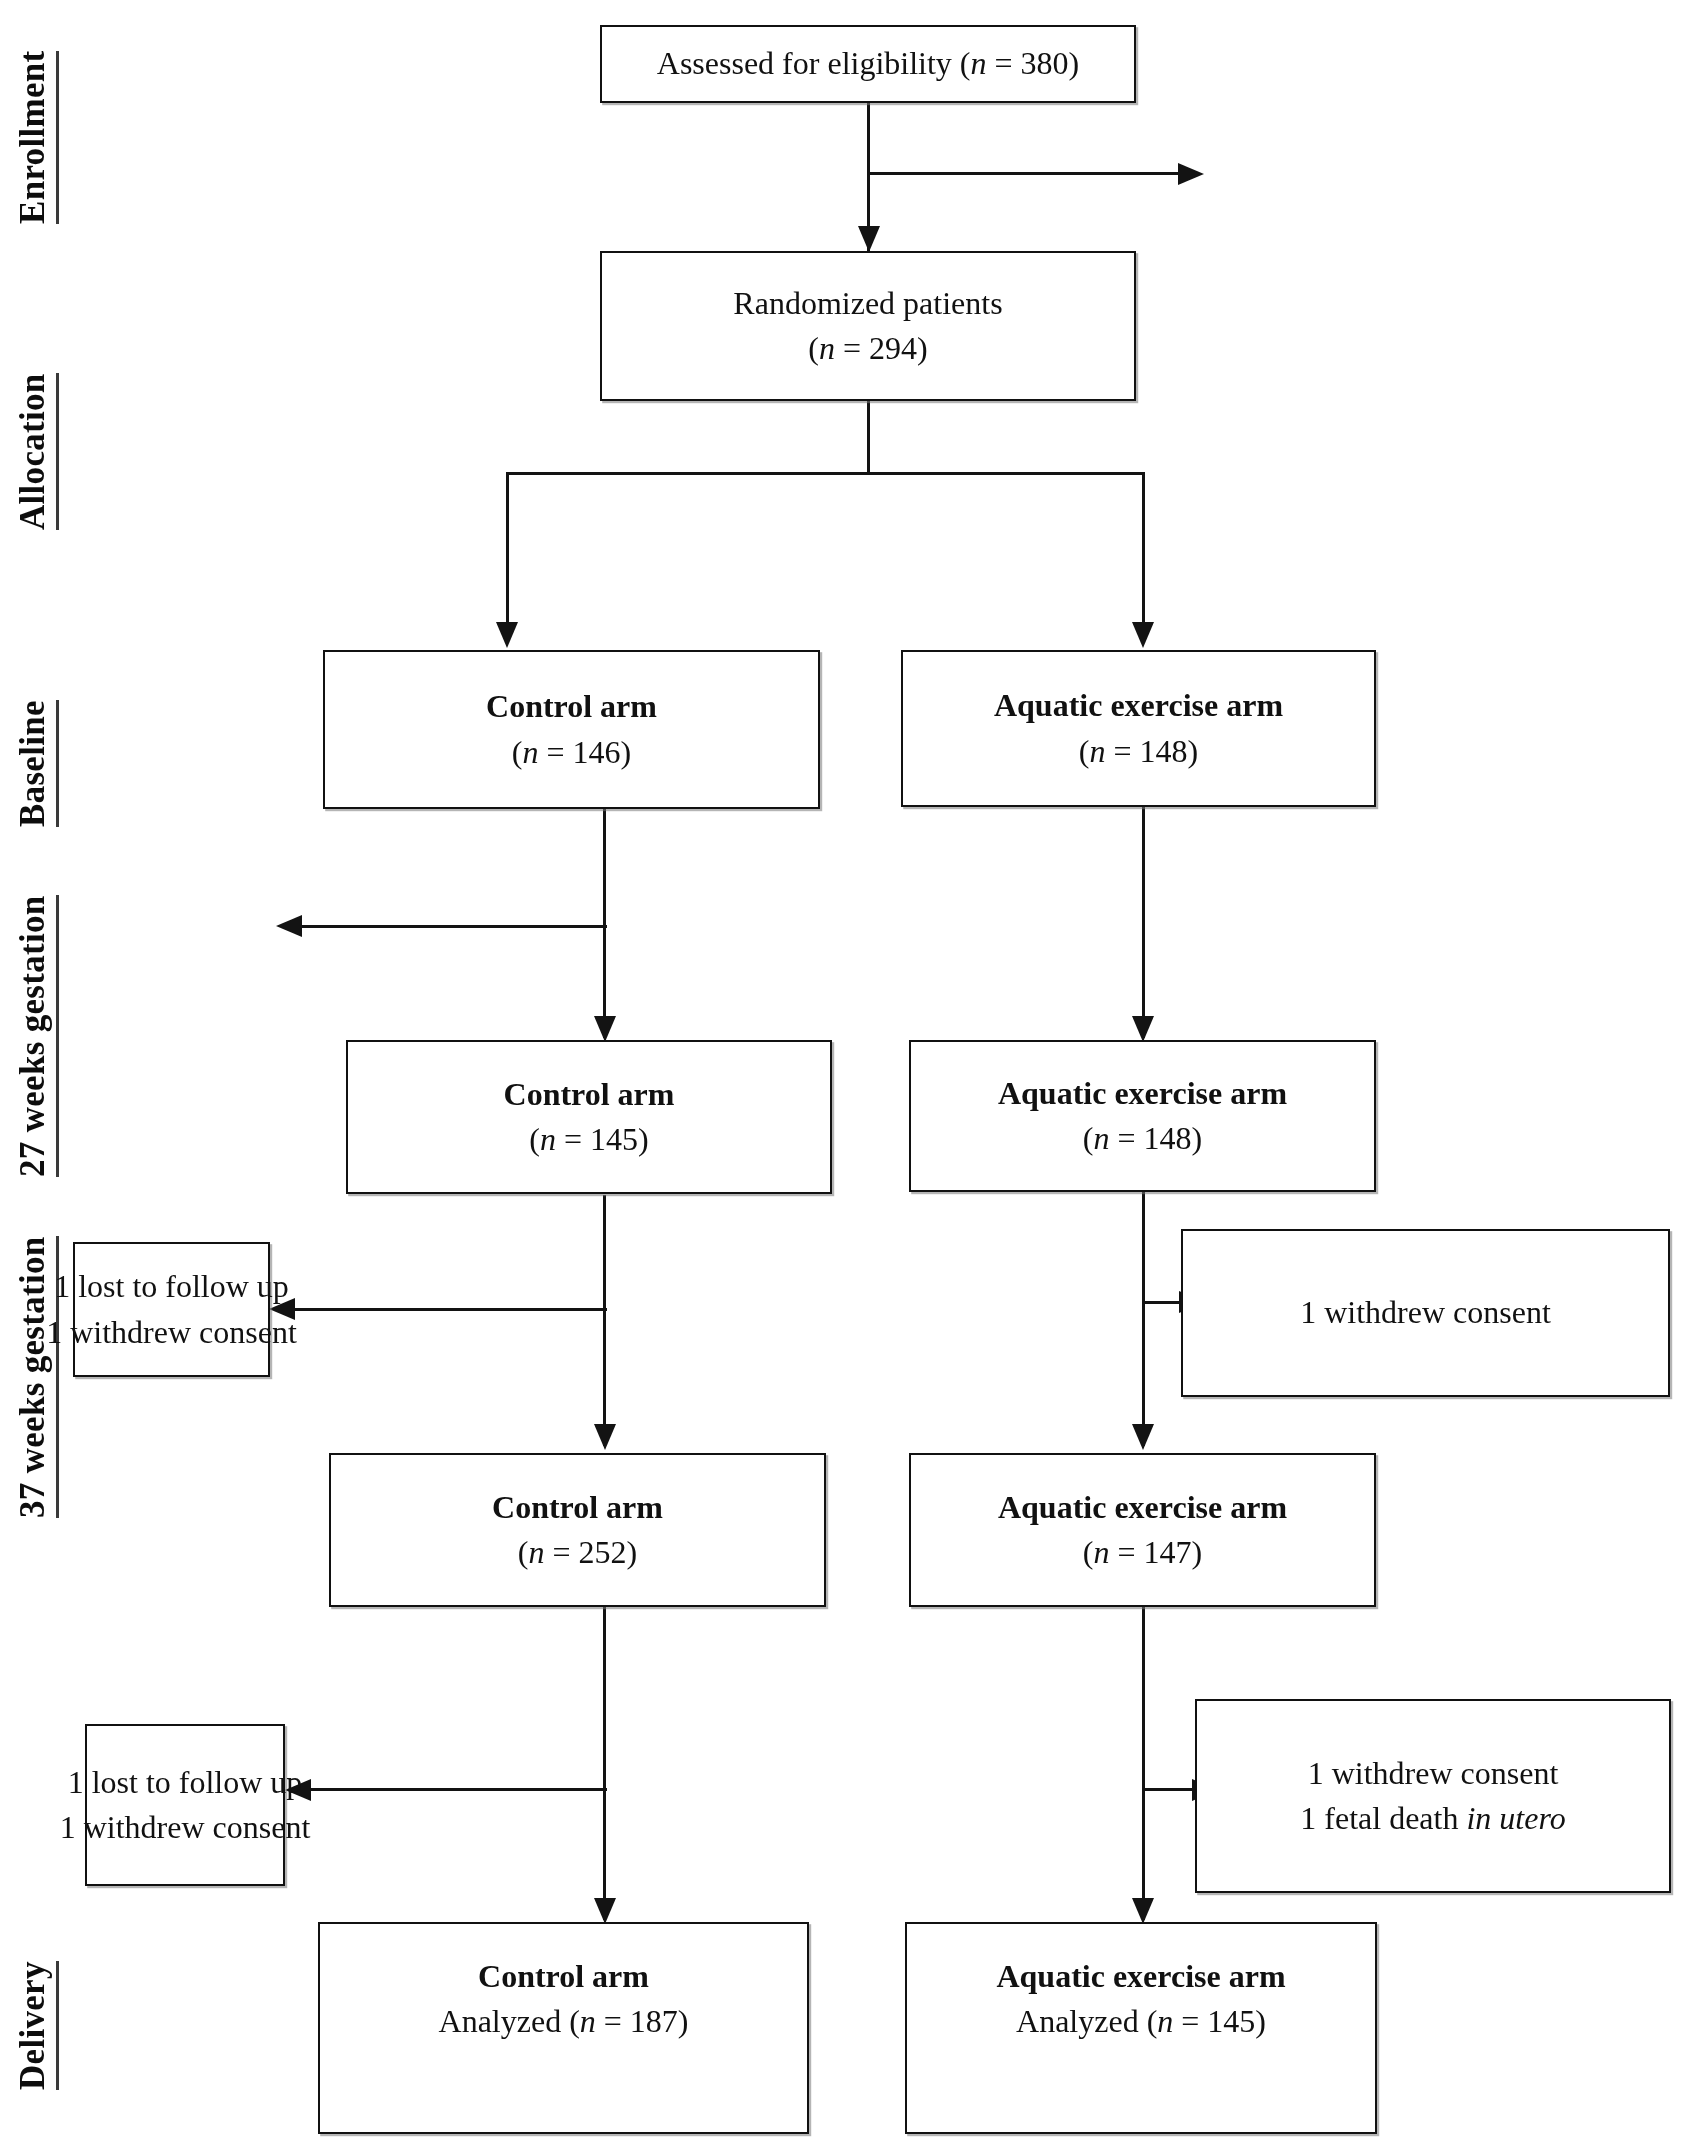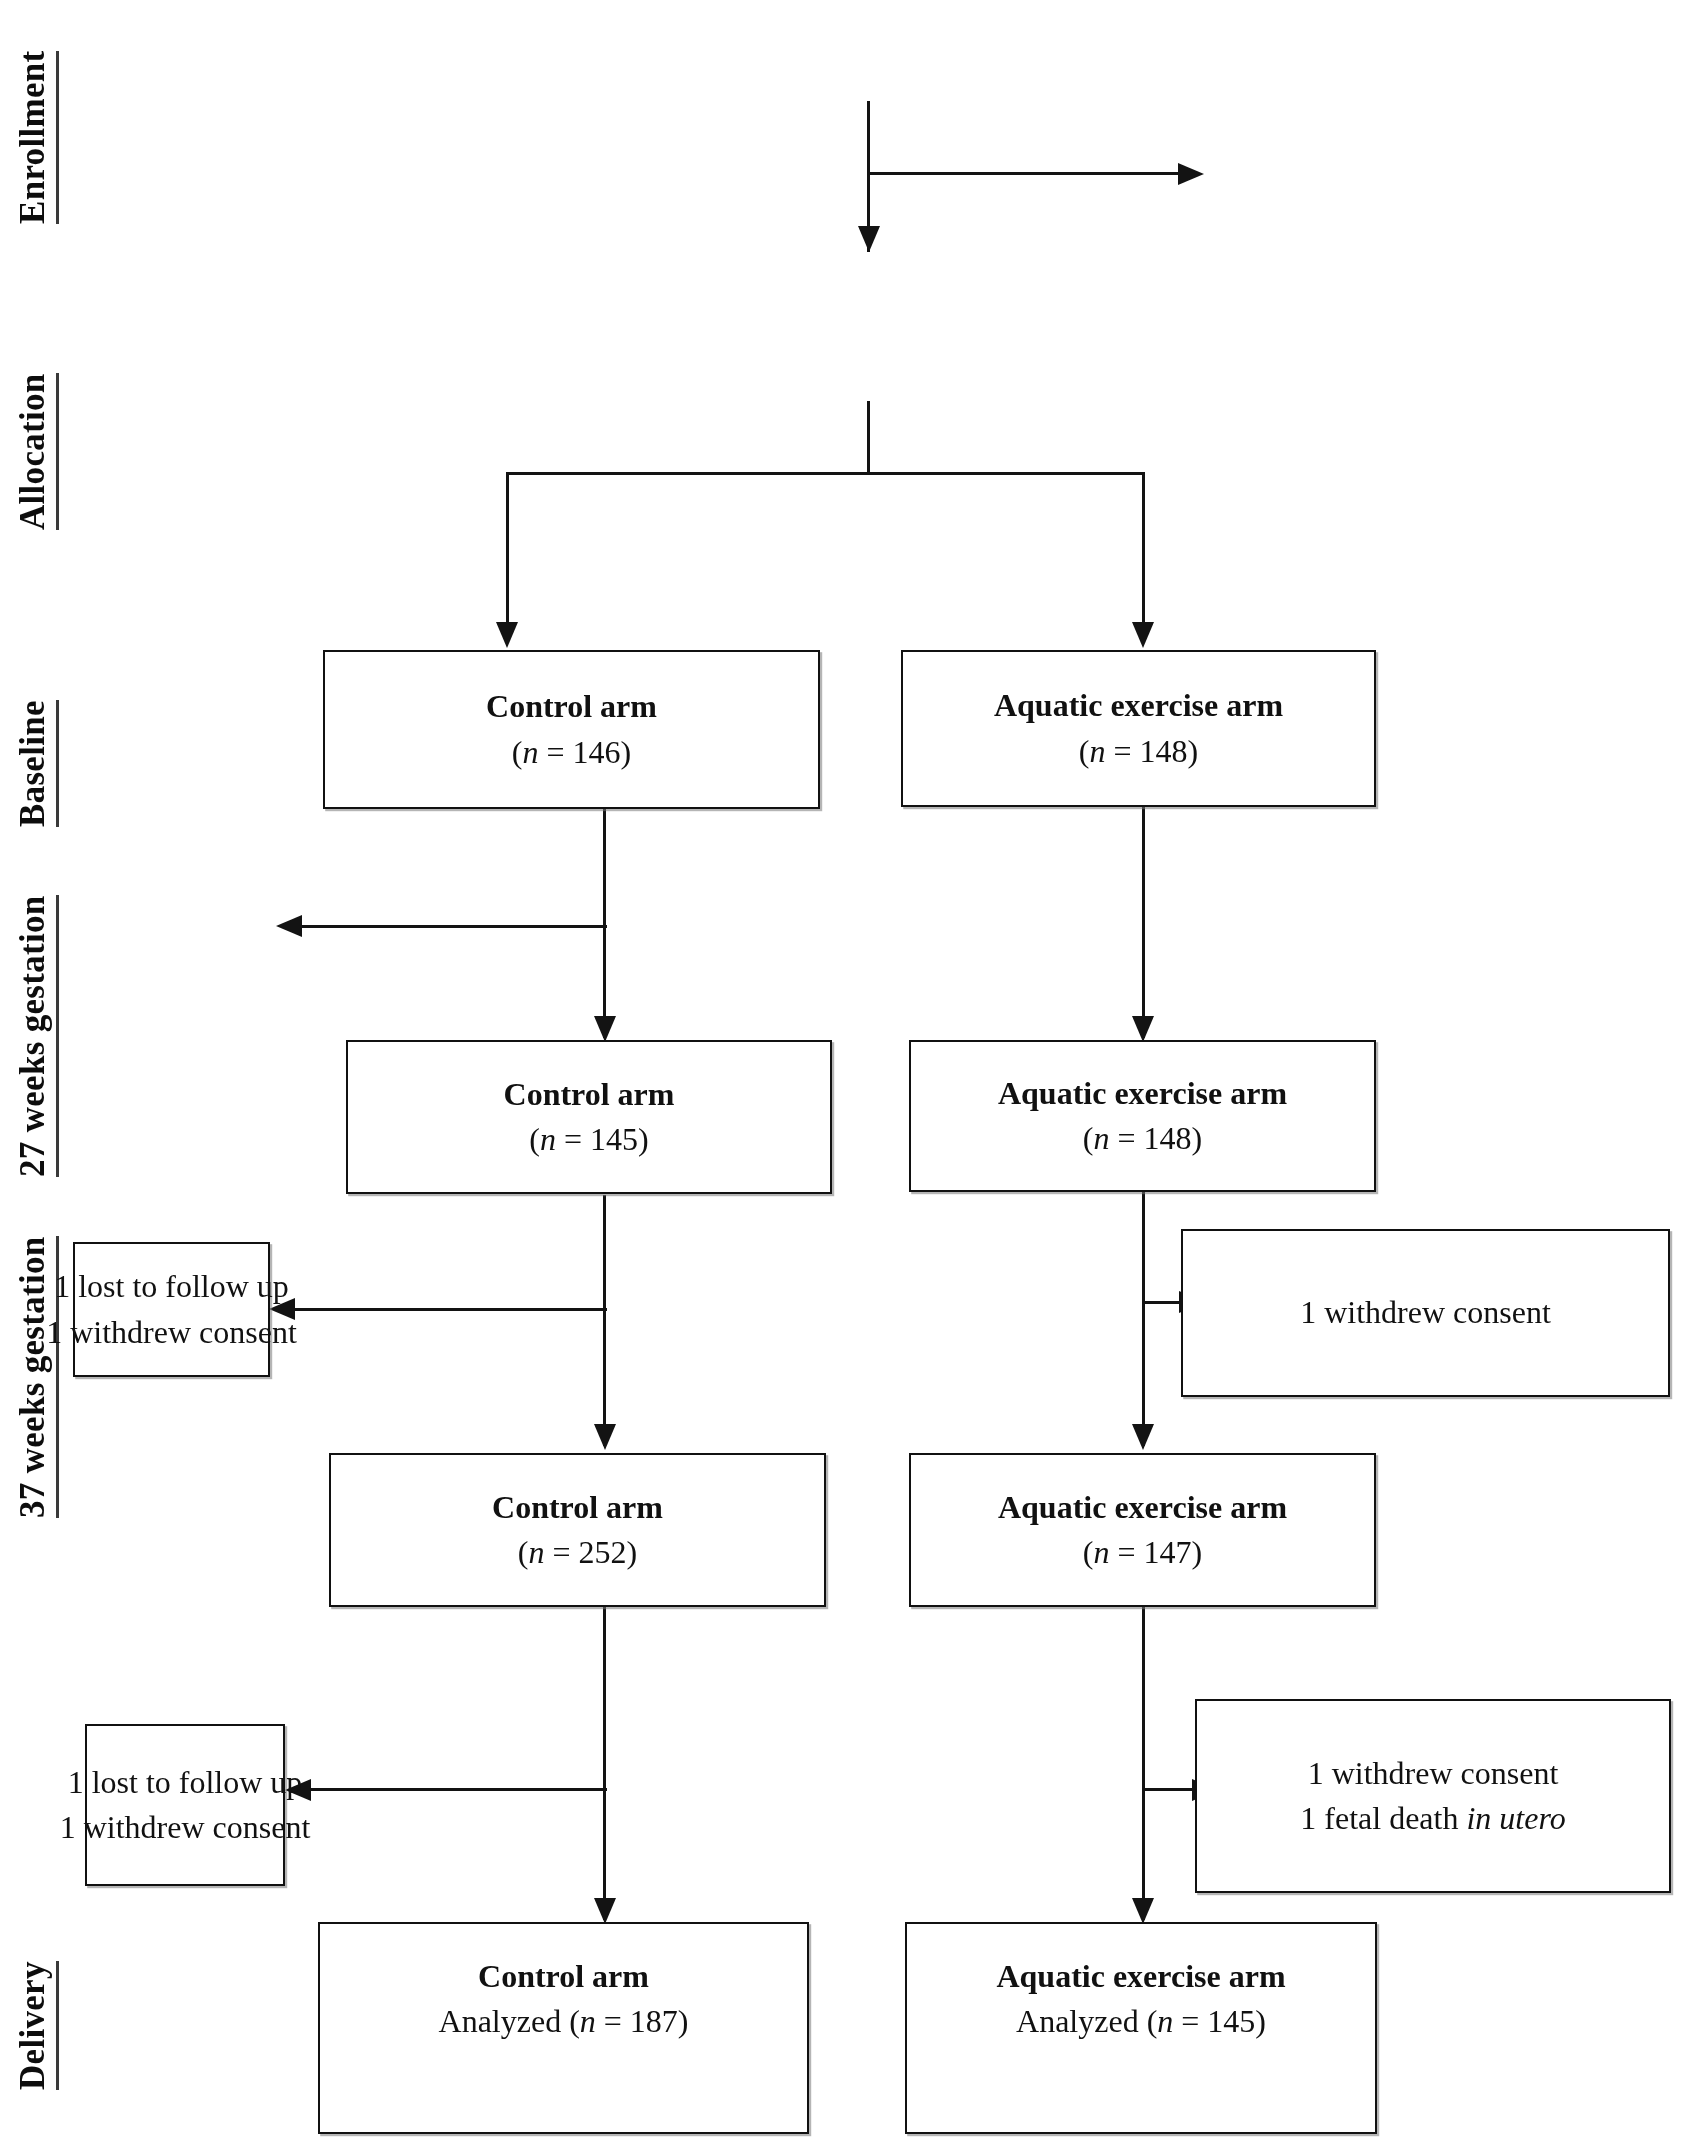--- a/index.html
+++ b/index.html
@@ -139,22 +139,29 @@
   <div class="vline" style="left:603px; top:1607px; height:313px;"></div>
   <div class="hline" style="left:311px; top:1788px; width:296px;"></div>
   <div class="arrow-left" style="left:285px; top:1779px;"></div>
   <div class="arrow-down" style="left:594px; top:1898px;"></div>
 
   <div class="vline" style="left:1142px; top:1607px; height:313px;"></div>
   <div class="hline" style="left:1142px; top:1788px; width:54px;"></div>
   <div class="arrow-right" style="left:1192px; top:1779px;"></div>
   <div class="arrow-down" style="left:1132px; top:1898px;"></div>
 
-
-
+  <div class="box" style="left:600px; top:25px; width:536px; height:78px;">
+    <span class="ln"><span>Assessed for eligibility (</span><span class="ital">n</span><span> = 380)</span></span>
+  </div>
+
+
+  <div class="box" style="left:600px; top:251px; width:536px; height:150px;">
+    <span class="ln">Randomized patients</span>
+    <span class="ln"><span>(</span><span class="ital">n</span><span> = 294)</span></span>
+  </div>
 
   <div class="box" style="left:323px; top:650px; width:497px; height:159px;">
     <span class="ln bold">Control arm</span>
     <span class="ln"><span>(</span><span class="ital">n</span><span> = 146)</span></span>
   </div>
 
   <div class="box" style="left:901px; top:650px; width:475px; height:157px;">
     <span class="ln bold">Aquatic exercise arm</span>
     <span class="ln"><span>(</span><span class="ital">n</span><span> = 148)</span></span>
   </div>

